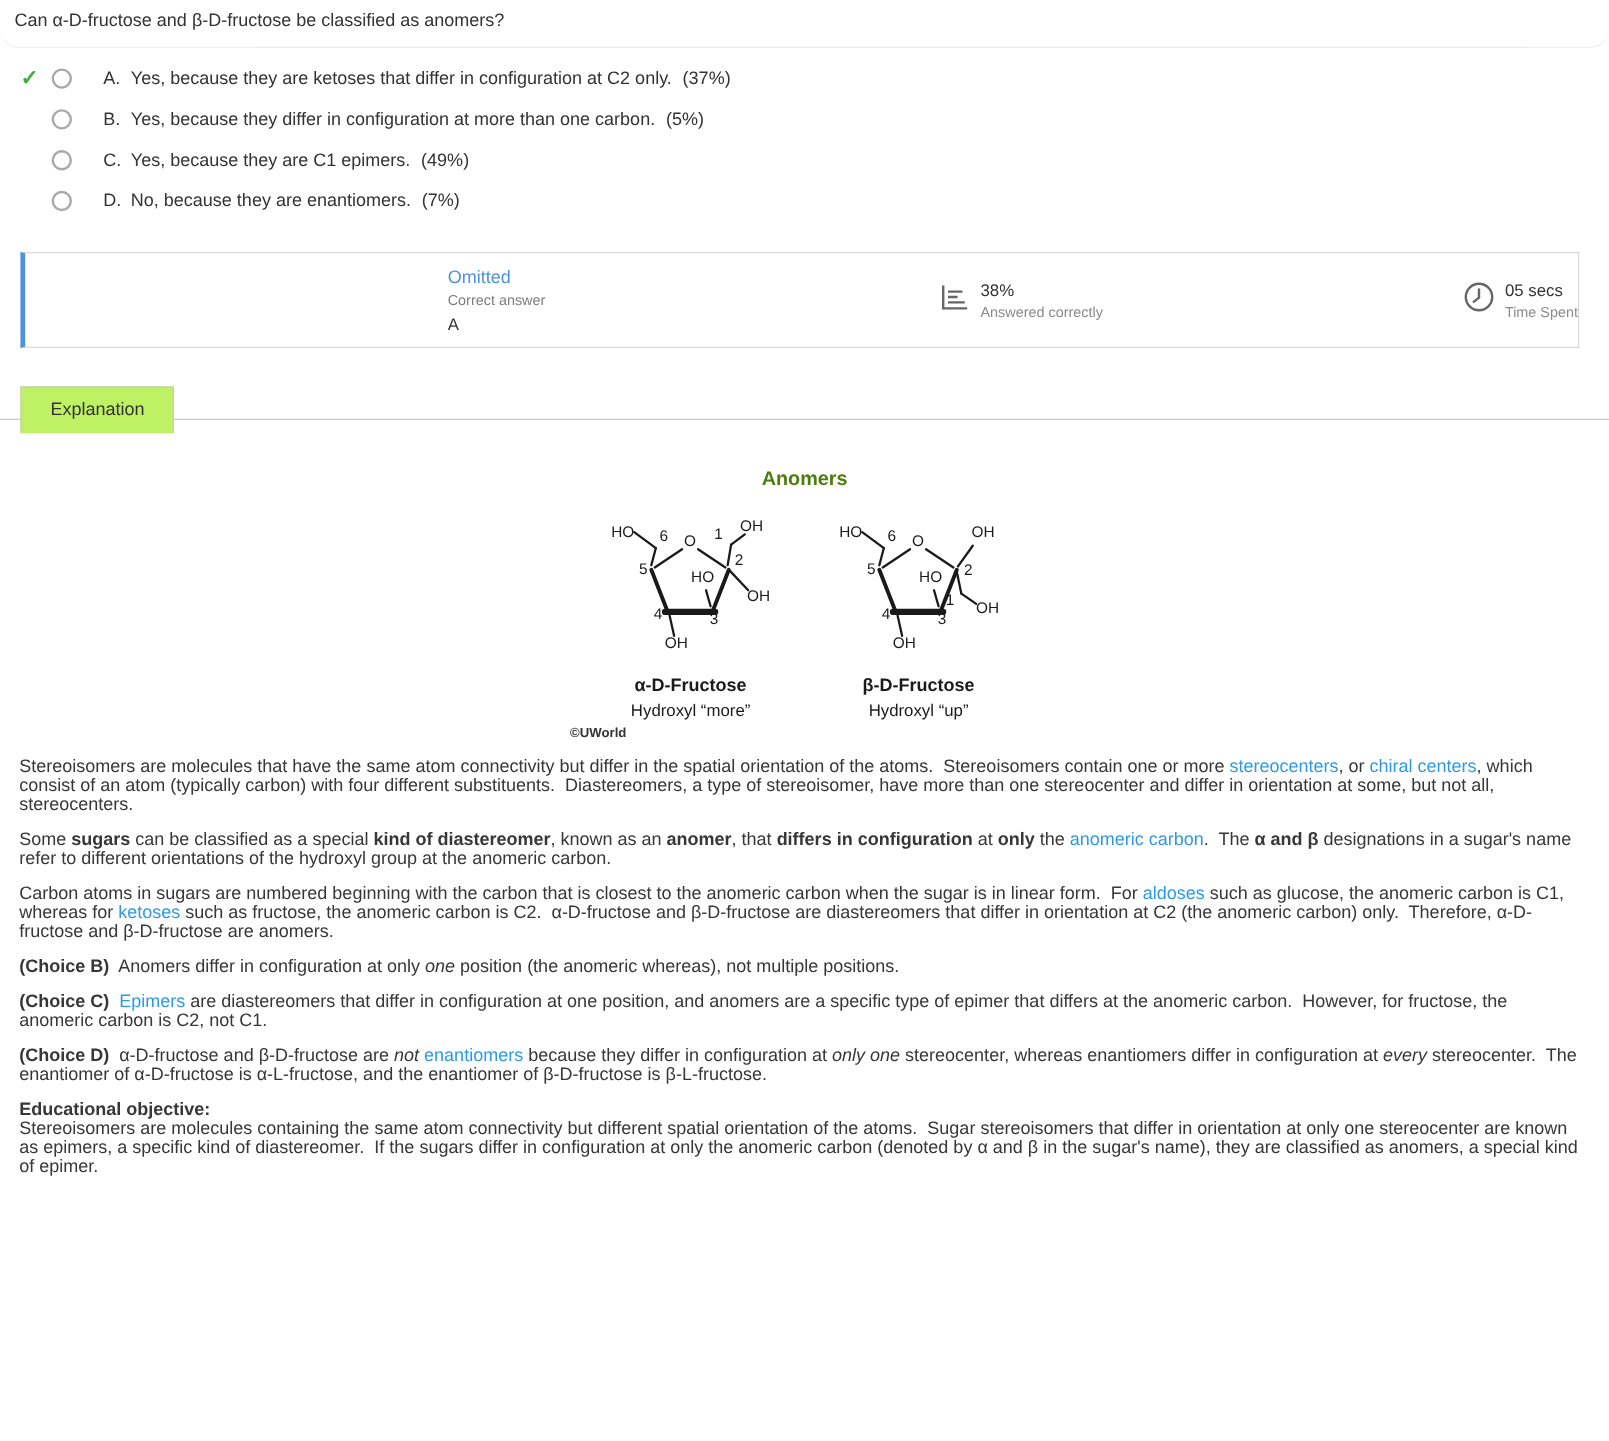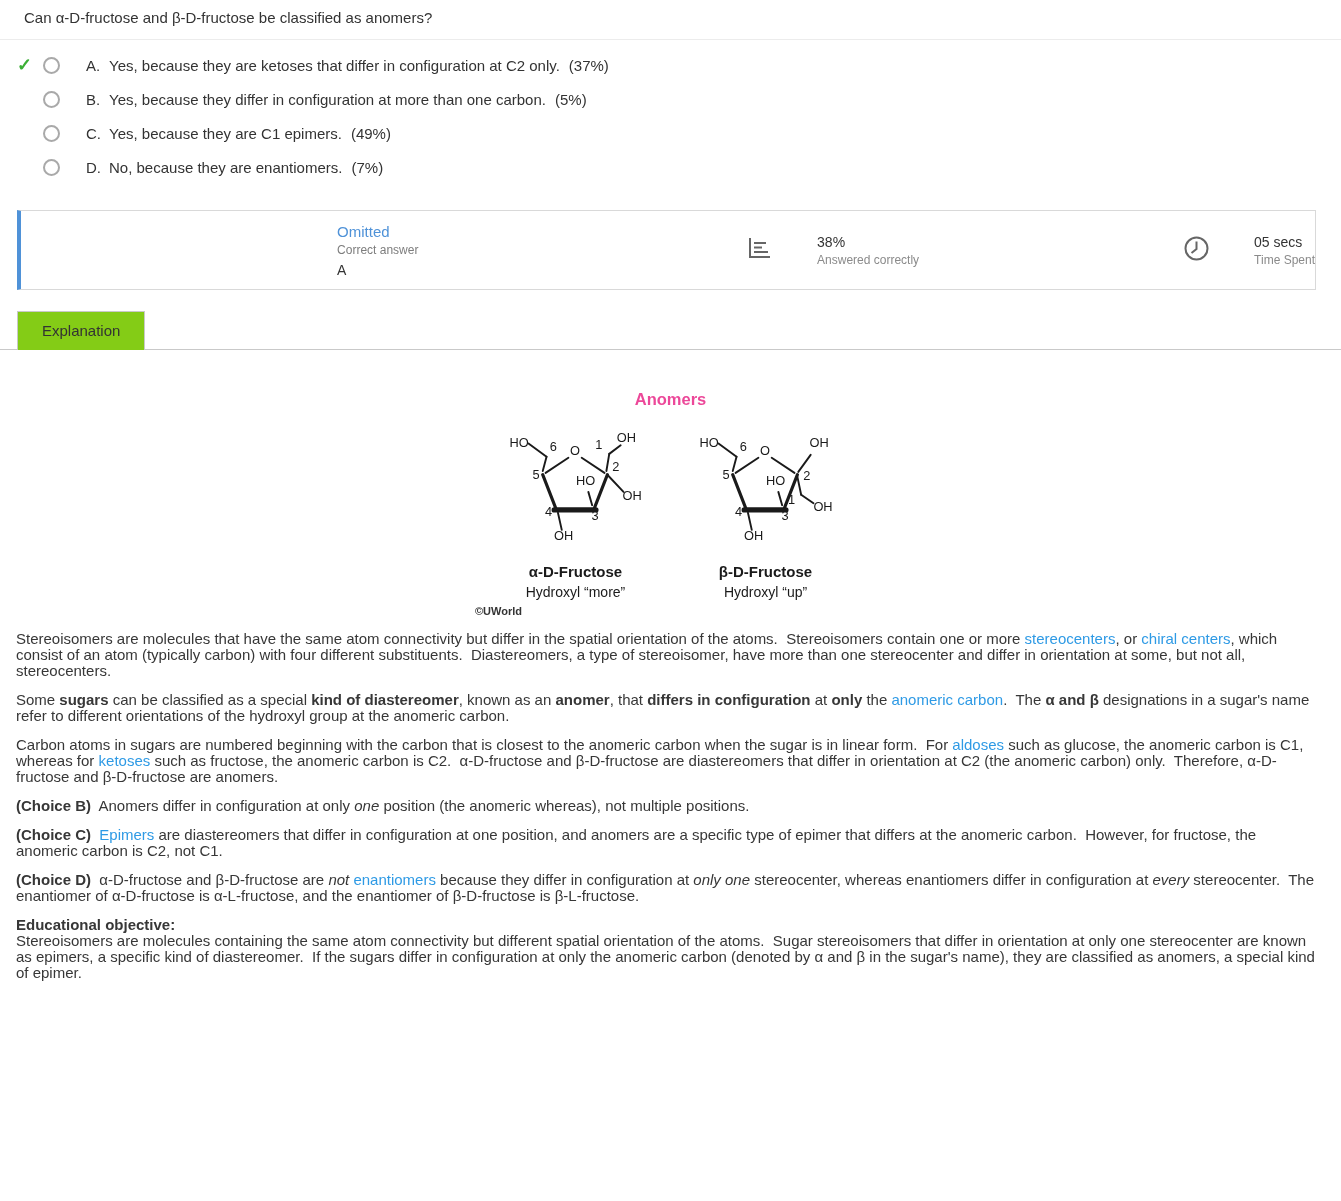--- a/index.html
+++ b/index.html
@@ -2,49 +2,49 @@
 <html style="--green: #3caf36; --accent_blue: #4f92d8; --link_blue: #2e9ae5; --red: #ee4141; --ring_o: #35a8dd;"><head>
 <meta charset="utf-8">
 <style>
   * { box-sizing: border-box; margin: 0; padding: 0; }
   html,body { background:#fff; }
   body {
     width: 1341px; height: 1201px; overflow: hidden;
     font-family: "Liberation Sans", sans-serif;
     color: #333;
   }
-  .question-row { padding: 9px 16px 13px 24px; font-size: 15px; border-bottom: 1px solid #ececec; }
+  .question-row { padding: 9px 16px 13px 12px; font-size: 15px; border-bottom: 1px solid #ececec; border-radius: 16px; }
   .choices { padding: 8px 0 2px 0; }
   .choice-row { display: flex; align-items: center; height: 34px; font-size: 15px; }
   .check-slot { width: 27px; padding-left: 17px; font-size: 18px; font-weight: bold; color: var(--green, #3caf36); }
   .radio { width: 17px; height: 17px; border: 2px solid #a9a9a9; border-radius: 50%; margin-left: 16px; background: #fff; flex: none; }
   .choice-letter { margin-left: 26px; width: 22px; }
   .choice-text { margin-left: 1px; }
   .choice-pct { margin-left: 9px; }
   .result-panel {
     margin: 24px 25px 0 17px; height: 80px;
     border: 1px solid #d9d9d9; border-left: 4px solid var(--accent_blue, #4f92d8);
     display: flex; align-items: stretch; background: #fff; justify-content: flex-end;
   }
   .rp-left { width: 425px; padding: 12px 0 0 17px; }
   .rp-status { color: var(--accent_blue, #4f92d8); font-size: 15px; }
   .rp-sub { color: #7d7d7d; font-size: 12px; margin-top: 3px; }
   .rp-ans { color: #333; font-size: 14px; margin-top: 5px; }
-  .rp-stat { display: flex; align-items: center; gap: 36px; }
+  .rp-stat { display: flex; align-items: center; }
   .rp-mid { width: 438px; }
   .rp-icon { margin-right: 8px; flex: none; }
   .stat-value { font-size: 14px; color: #333; }
   .stat-label { font-size: 12px; color: #8a8a8a; margin-top: 3px; }
   .tabbar { margin-top: 20px; border-bottom: 1px solid #c9c9c9; padding-left: 17px; }
   .tab {
-    display: inline-block; background: #84cc16; border: 1px solid #c9c9c9; border-bottom: none;
-    padding: 10px 24px 11px 24px; font-size: 15px; color: #333; position: relative; top: 1px;
+    display: inline-block; background: #bef264; border: 1px solid #c9c9c9; border-bottom: none;
+    padding: 10px 24px 11px 24px; font-size: 15px; color: #333; position: relative; top: 12px;
   }
   .figure { text-align: center; margin-top: 40px; }
-  .fig-title { font-size: 16.5px; font-weight: bold; color: #ec4899; }
+  .fig-title { font-size: 16.5px; font-weight: bold; color: #4d7c0f; }
   .callout {
     display: inline-block; margin-top: 13px; padding: 9px 14px 10px 14px;
     border: 1px solid #bdbdbd; border-radius: 6px; background: #fdfdfd;
     box-shadow: 2px 3px 4px rgba(0,0,0,0.28);
     font-size: 14.5px; color: #222;
   }
   .structs { display: flex; justify-content: center; margin-top: 16px; }
   svg.struct { width: 190px; height: 129px; }
   svg.struct text { font-family: "Liberation Sans", sans-serif; font-size: 13.5px; fill: #1a1a1a; text-anchor: middle; }
   .captions { display: flex; justify-content: center; margin-top: 9px; align-items: flex-end; }

